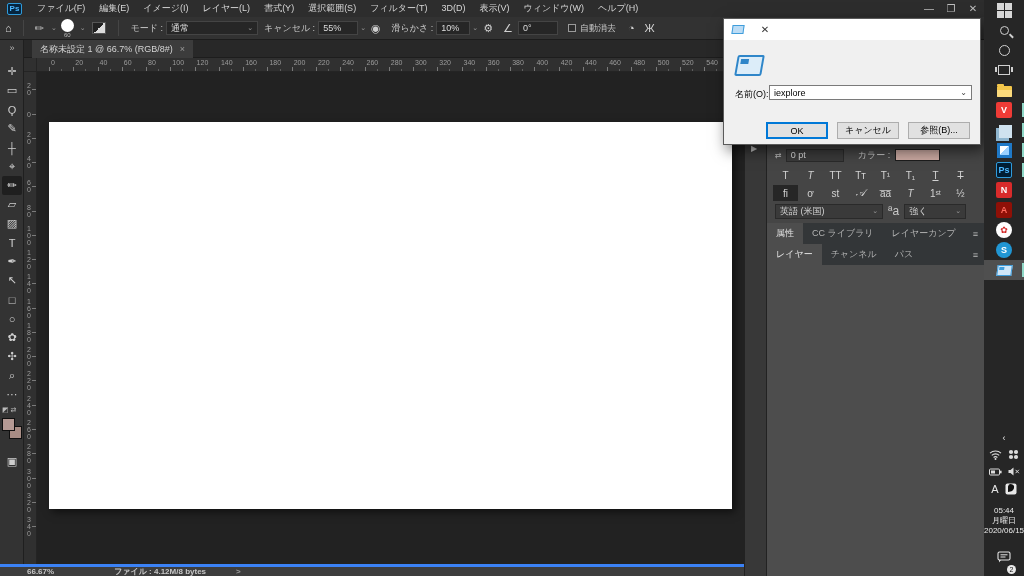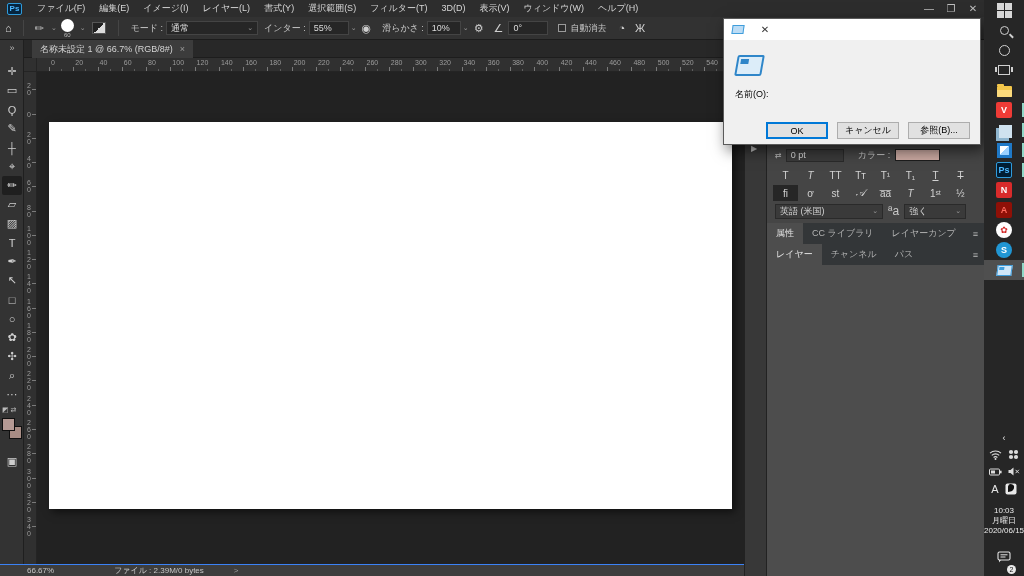--- a/index.html
+++ b/index.html
@@ -47,21 +47,21 @@
   .rh-label{position:absolute;top:1px;font-size:7px;color:#9b9b9b;}
   .rh-tick{position:absolute;bottom:0;width:1px;height:4px;background:#7a7a7a;}
   .rh-mid{position:absolute;bottom:0;width:1px;height:2px;background:#5d5d5d;}
   #ruler-v{position:absolute;left:0;top:32px;width:13px;height:492px;background:#303030;border-right:1px solid #242424;overflow:hidden;}
   .rv-label{position:absolute;left:1px;font-size:7px;color:#9b9b9b;line-height:7px;text-align:center;width:8px;transform:translateY(-50%);}
   .rv-tick{position:absolute;right:0;height:1px;width:4px;background:#7a7a7a;}
   #pasteboard{position:absolute;left:13px;top:32px;width:707px;height:492px;background:#222;}
   #canvas-doc{position:absolute;left:12px;top:50px;width:683px;height:387px;background:#ffffff;box-shadow:3px 3px 8px rgba(0,0,0,.55);}
 
   
-  #statusbar{left:0;top:564px;width:744px;height:12px;background:#3d3d3d;border-top:1px solid #3b82f6;display:flex;align-items:center;color:#c6c6c6;font-size:8px;}
+  #statusbar{left:0;top:564px;width:744px;height:12px;background:#3d3d3d;border-top:3px solid #3b82f6;display:flex;align-items:center;color:#c6c6c6;font-size:8px;font-weight:bold;}
   #status-zoom{margin-left:27px;}
   #status-info{margin-left:60px;}
   #status-chev{margin-left:30px;color:#9a9a9a;}
 
   
   #dock-strip{left:744px;top:40px;width:23px;height:536px;background:#383838;border-left:1px solid #222;border-right:1px solid #222;}
   #dock-arrow{position:absolute;top:104px;left:6px;color:#c0c0c0;font-size:8px;}
 
   
   #right-panels{left:767px;top:40px;width:217px;height:536px;background:#454545;color:#c9c9c9;}
@@ -149,21 +149,21 @@
         <span id="brush-size">60</span>
       </span>
       <span class="opt-chev">⌄</span>
       <span id="brush-panel-toggle"></span>
       <span class="opt-sep"></span>
       <span class="opt-label">モード :</span>
       <span class="opt-field" style="width:92px;justify-content:space-between;">
         <span>通常</span>
         <span class="opt-chev">⌄</span>
       </span>
-      <span class="opt-label">インター :</span>
+      <span class="opt-label">キャンセル :</span>
       <span class="opt-field" style="width:40px;">
           <span>55%</span>
         </span>
       <span class="opt-chev">⌄</span>
       <span class="opt-icon">◉</span>
       <span class="opt-label">滑らかさ :</span>
       <span class="opt-field" style="width:34px;">
           <span>10%</span>
         </span>
       <span class="opt-chev">⌄</span>
@@ -413,21 +413,21 @@
           </span>
           <span class="rv-tick" style="top: 454.09px;"></span>
         </div>
       <div id="pasteboard">
         <div id="canvas-doc"></div>
       </div>
     </div>
 
     <div id="statusbar" class="abs">
       <span id="status-zoom">66.67%</span>
-      <span id="status-info">ファイル : 2.39M/0 bytes</span>
+      <span id="status-info">ファイル : 4.12M/8 bytes</span>
       <span id="status-chev">&gt;</span>
     </div>
 
     <div id="dock-strip" class="abs">
       <div id="dock-arrow">▶</div>
     </div>
 
     <div id="right-panels" class="abs">
       <div class="cp-row" style="top:106px;">
         <span style="margin:0 4px 0 8px;font-size:8px;color:#bdbdbd;">⇄</span>
@@ -484,20 +484,24 @@
 
   <div id="run-dialog" class="abs">
     <div id="rd-titlebar">
       <span id="rd-title-icon"></span>
       <span id="rd-close">✕</span>
     </div>
     <div id="rd-big-icon">
         <i></i>
       </div>
     <span id="rd-name-label">名前(O):</span>
+    <div id="rd-combo">
+      <span>iexplore</span>
+      <span class="chev">⌄</span>
+    </div>
     <div id="rd-buttons">
       <div class="rd-btn default">OK</div>
       <div class="rd-btn">キャンセル</div>
       <div class="rd-btn">参照(B)...</div>
     </div>
   </div>
 
   <div id="taskbar" class="abs">
     <div id="tb-apps" style="display:flex;flex-direction:column;">
         <div class="tb-item">
@@ -583,21 +587,21 @@
         </svg>
     </div>
     <div class="tray-row" style="height:18px;">
       <span class="tray" style="font-size:11px;">A</span>
       <svg class="tico" width="12" height="12" viewBox="0 0 12 12">
           <rect x="0.5" y="0.5" width="11" height="11" rx="2" fill="#e8e8e8"></rect>
           <path d="M3 9V3.5A2.7 2.7 0 019 4.8C9 7 6.5 9 3 9z" fill="#111"></path>
         </svg>
     </div>
     <div id="tray-clock" style="margin-top:8px;">
-      <div>10:03</div>
+      <div>05:44</div>
       <div>月曜日</div>
       <div>2020/06/15</div>
     </div>
     <div class="tb-item" style="height:30px;margin-top:6px;margin-bottom:4px;">
       <svg class="tico" width="14" height="12" viewBox="0 0 14 12">
           <rect x="1" y="1" width="12" height="8" rx="1.5" fill="none" stroke="#e4e4e4" stroke-width="1.1"></rect>
           <path d="M4 9l-2 2.5V9z" fill="#e4e4e4"></path>
           <path d="M3.5 3.8h7M3.5 6h5" stroke="#e4e4e4" stroke-width="1"></path>
         </svg>
       <span id="notify-badge">2</span>

